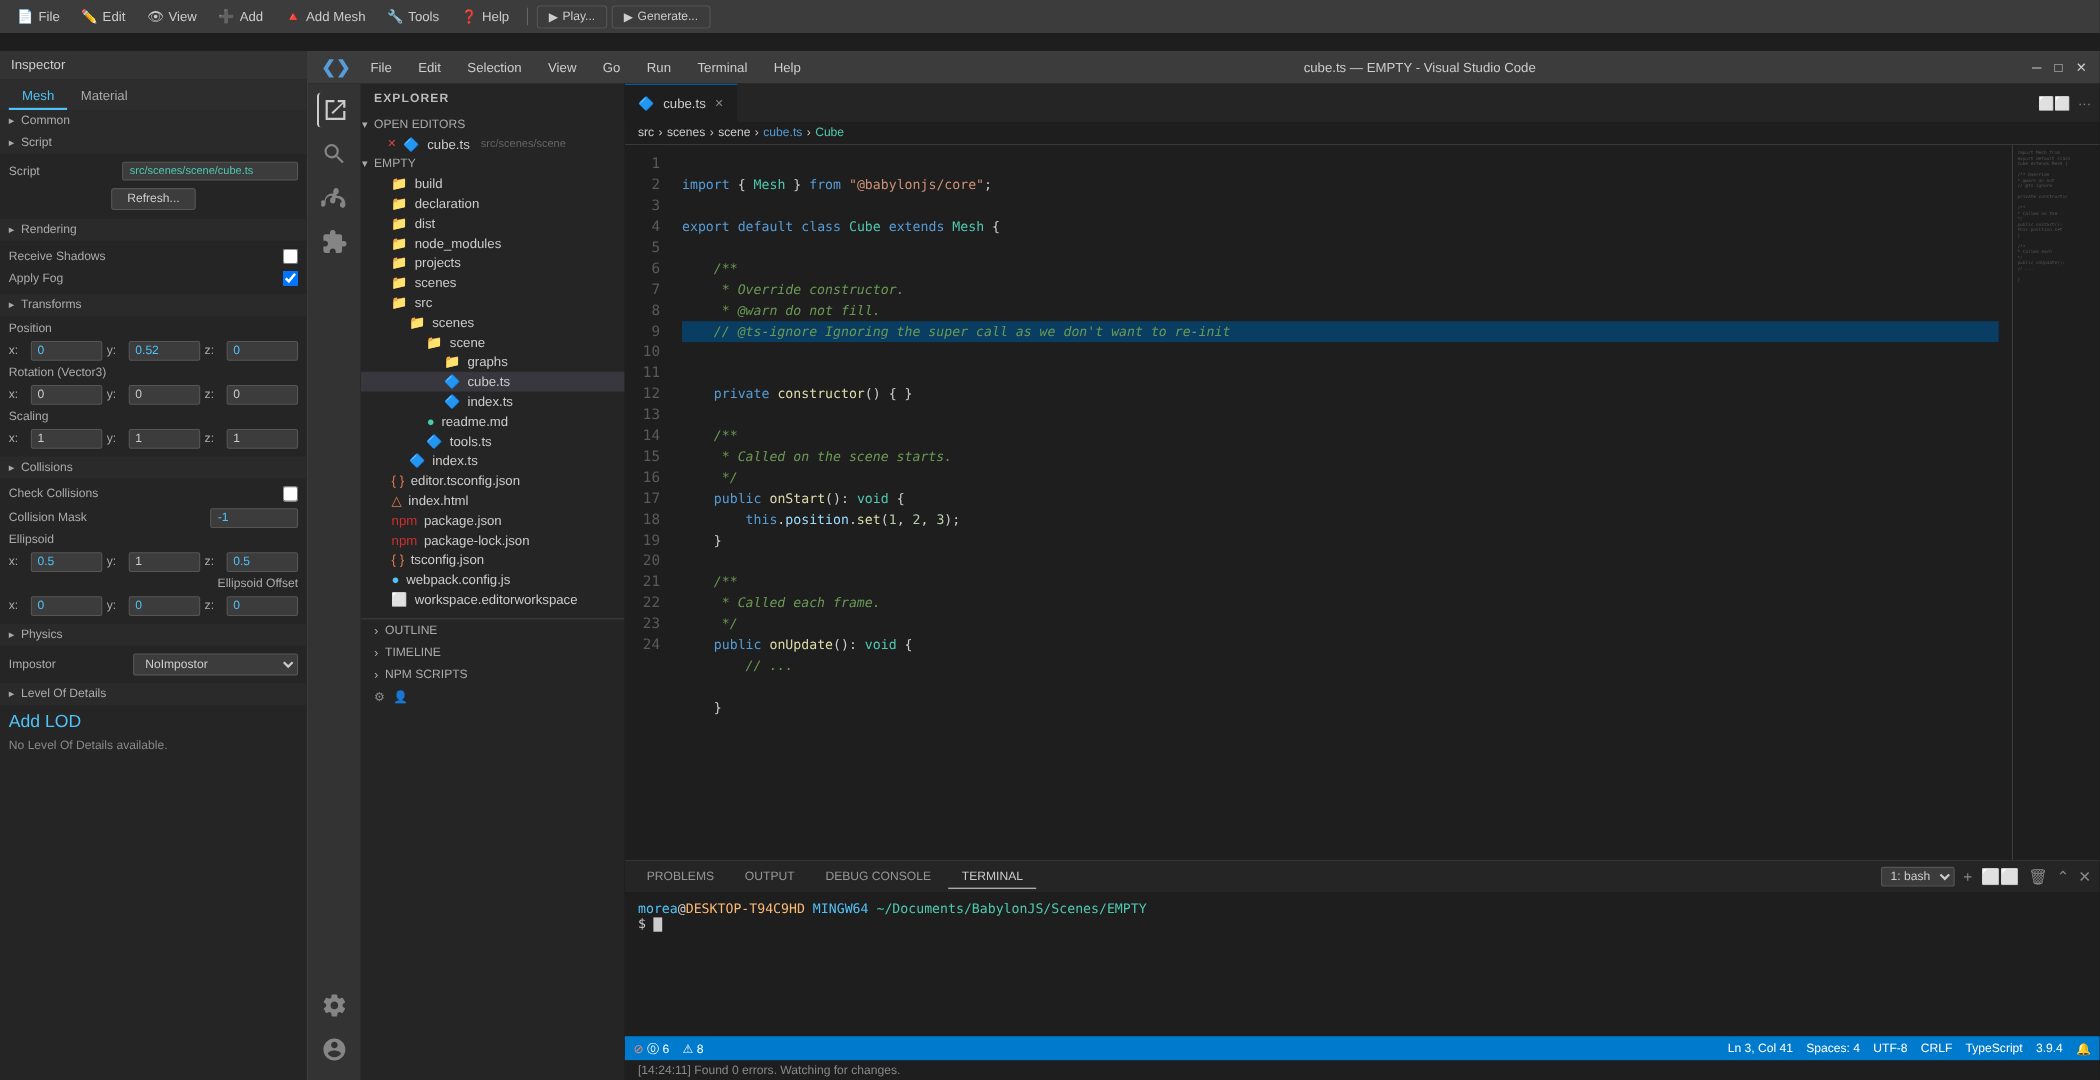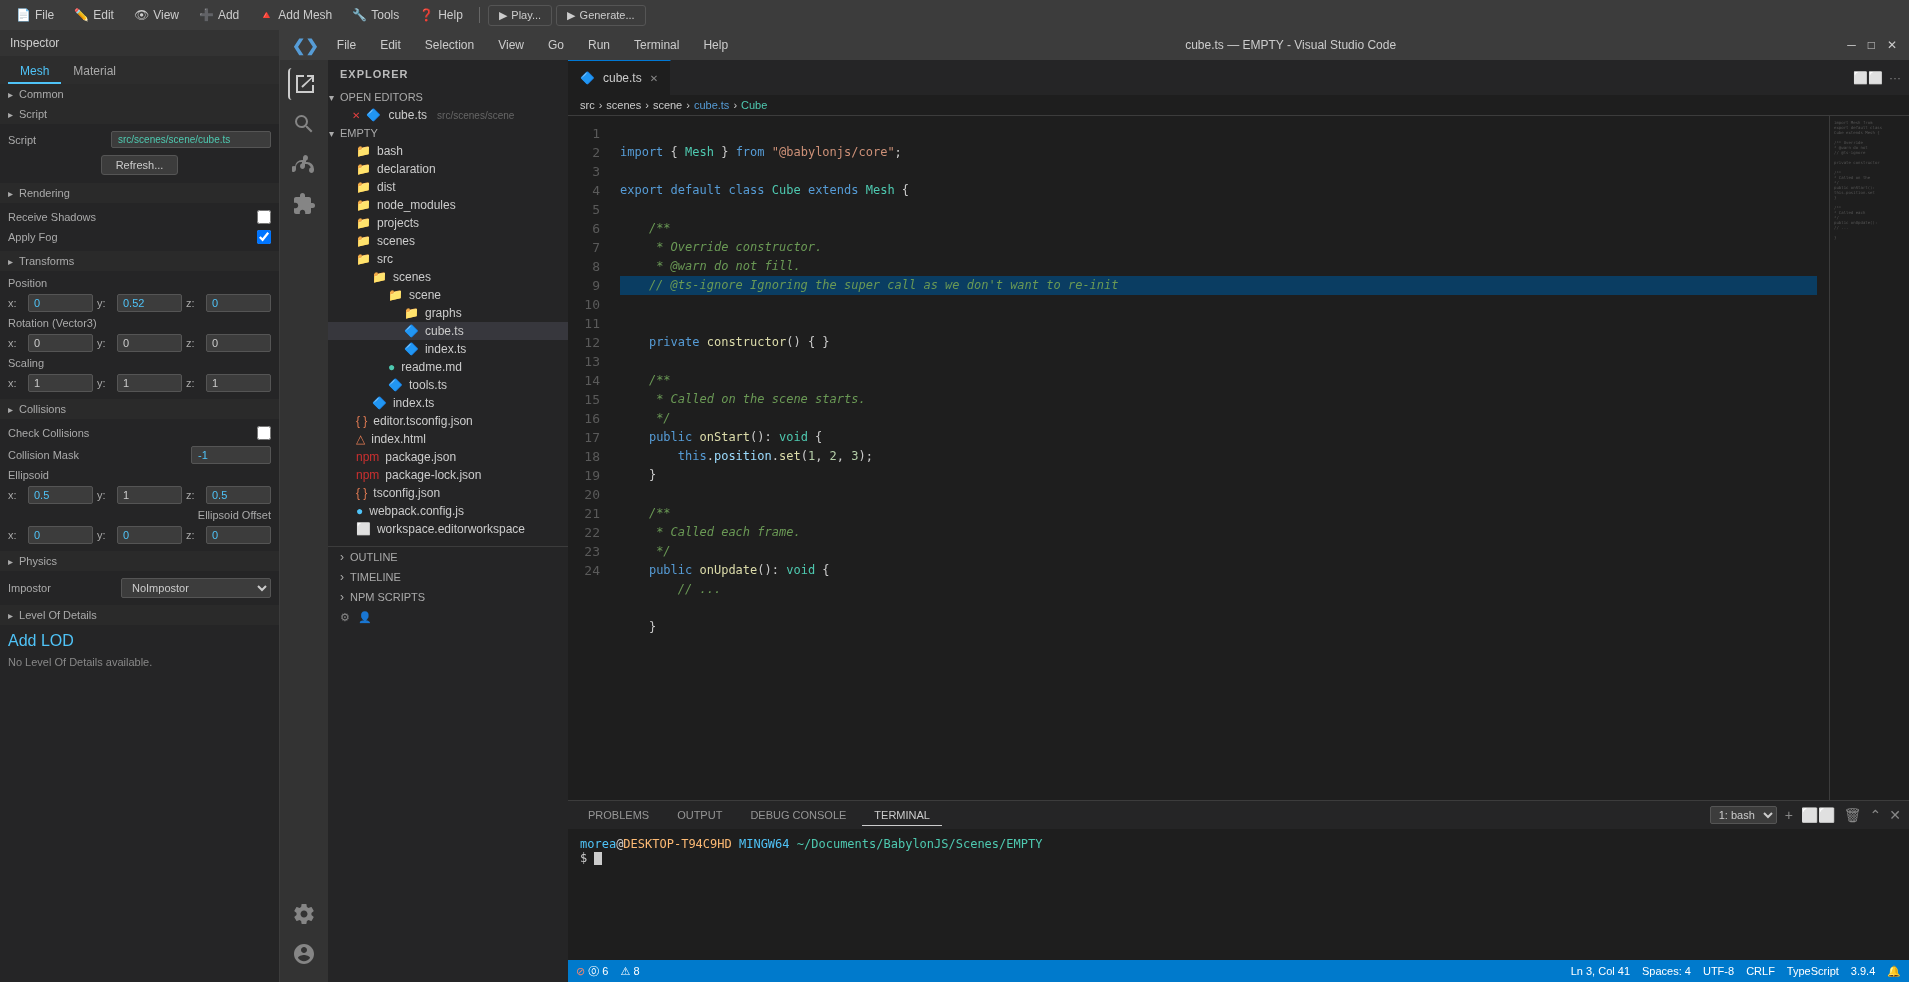--- a/index.html
+++ b/index.html
@@ -25,20 +25,21 @@
       border-radius: 3px;
       display: flex; align-items: center; gap: 4px;
     }
     .menu-sep { width: 1px; height: 16px; background: #666; margin: 0 4px; }
 
     
     .main-layout {
       display: flex;
       flex: 1;
       overflow: hidden;
+      margin-top: 16px;
     }
 
     
     .inspector-panel {
       width: 280px;
       background: #252526;
       display: flex;
       flex-direction: column;
       overflow: hidden;
       flex-shrink: 0;
@@ -699,21 +700,21 @@
             <span class="tree-icon ts-icon">🔷</span>
             <span>cube.ts</span>
             <span style="color:#666; font-size:10px; margin-left:4px;">src/scenes/scene</span>
           </div>
           <div class="sidebar-section-label">
             <span>EMPTY</span>
           </div>
           <div class="file-tree">
             <div class="tree-item" style="padding-left:28px;">
               <span class="folder-icon">📁</span>
-              <span>bash</span>
+              <span>build</span>
             </div>
             <div class="tree-item" style="padding-left:28px;">
               <span class="folder-icon">📁</span>
               <span>declaration</span>
             </div>
             <div class="tree-item" style="padding-left:28px;">
               <span class="folder-icon">📁</span>
               <span>dist</span>
             </div>
             <div class="tree-item" style="padding-left:28px;">
@@ -941,17 +942,20 @@
             <span style="cursor:pointer;">Ln 3, Col 41</span>
             <span style="cursor:pointer;">Spaces: 4</span>
             <span style="cursor:pointer;">UTF-8</span>
             <span style="cursor:pointer;">CRLF</span>
             <span style="cursor:pointer;">TypeScript</span>
             <span style="cursor:pointer;">3.9.4</span>
             <span style="cursor:pointer;">🔔</span>
           </div>
         </div>
 
+        <div class="statusbar-bottom">
+          <span style="color:#888;">[14:24:11] Found 0 errors. Watching for changes.</span>
+        </div>
 
       </div>
     </div>
   </div>
 </div>
 
 </body></html>

